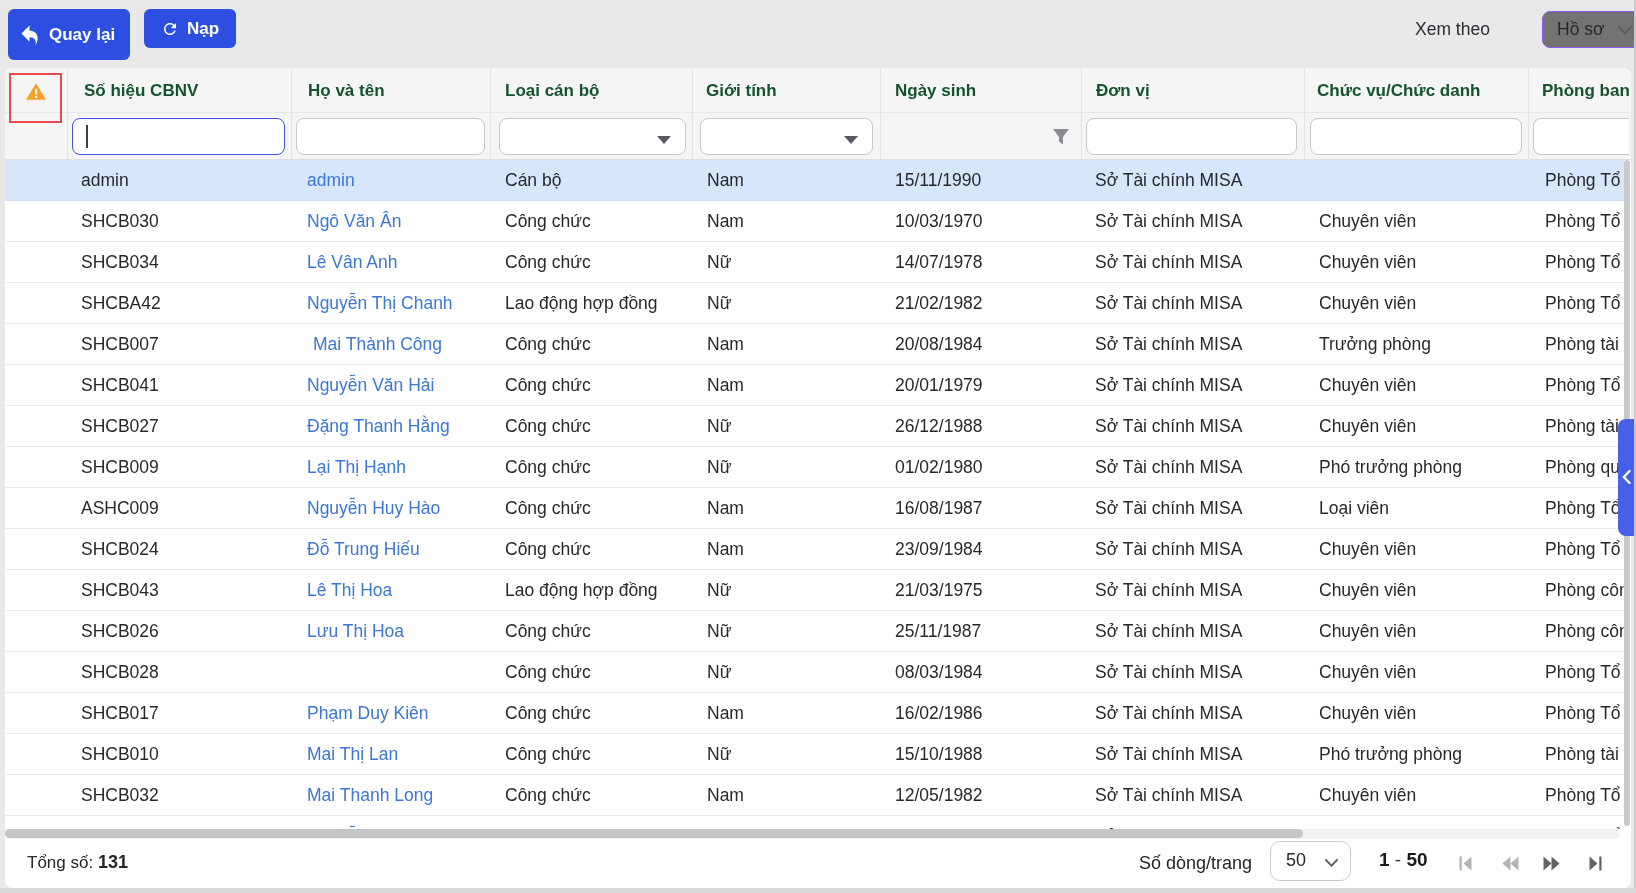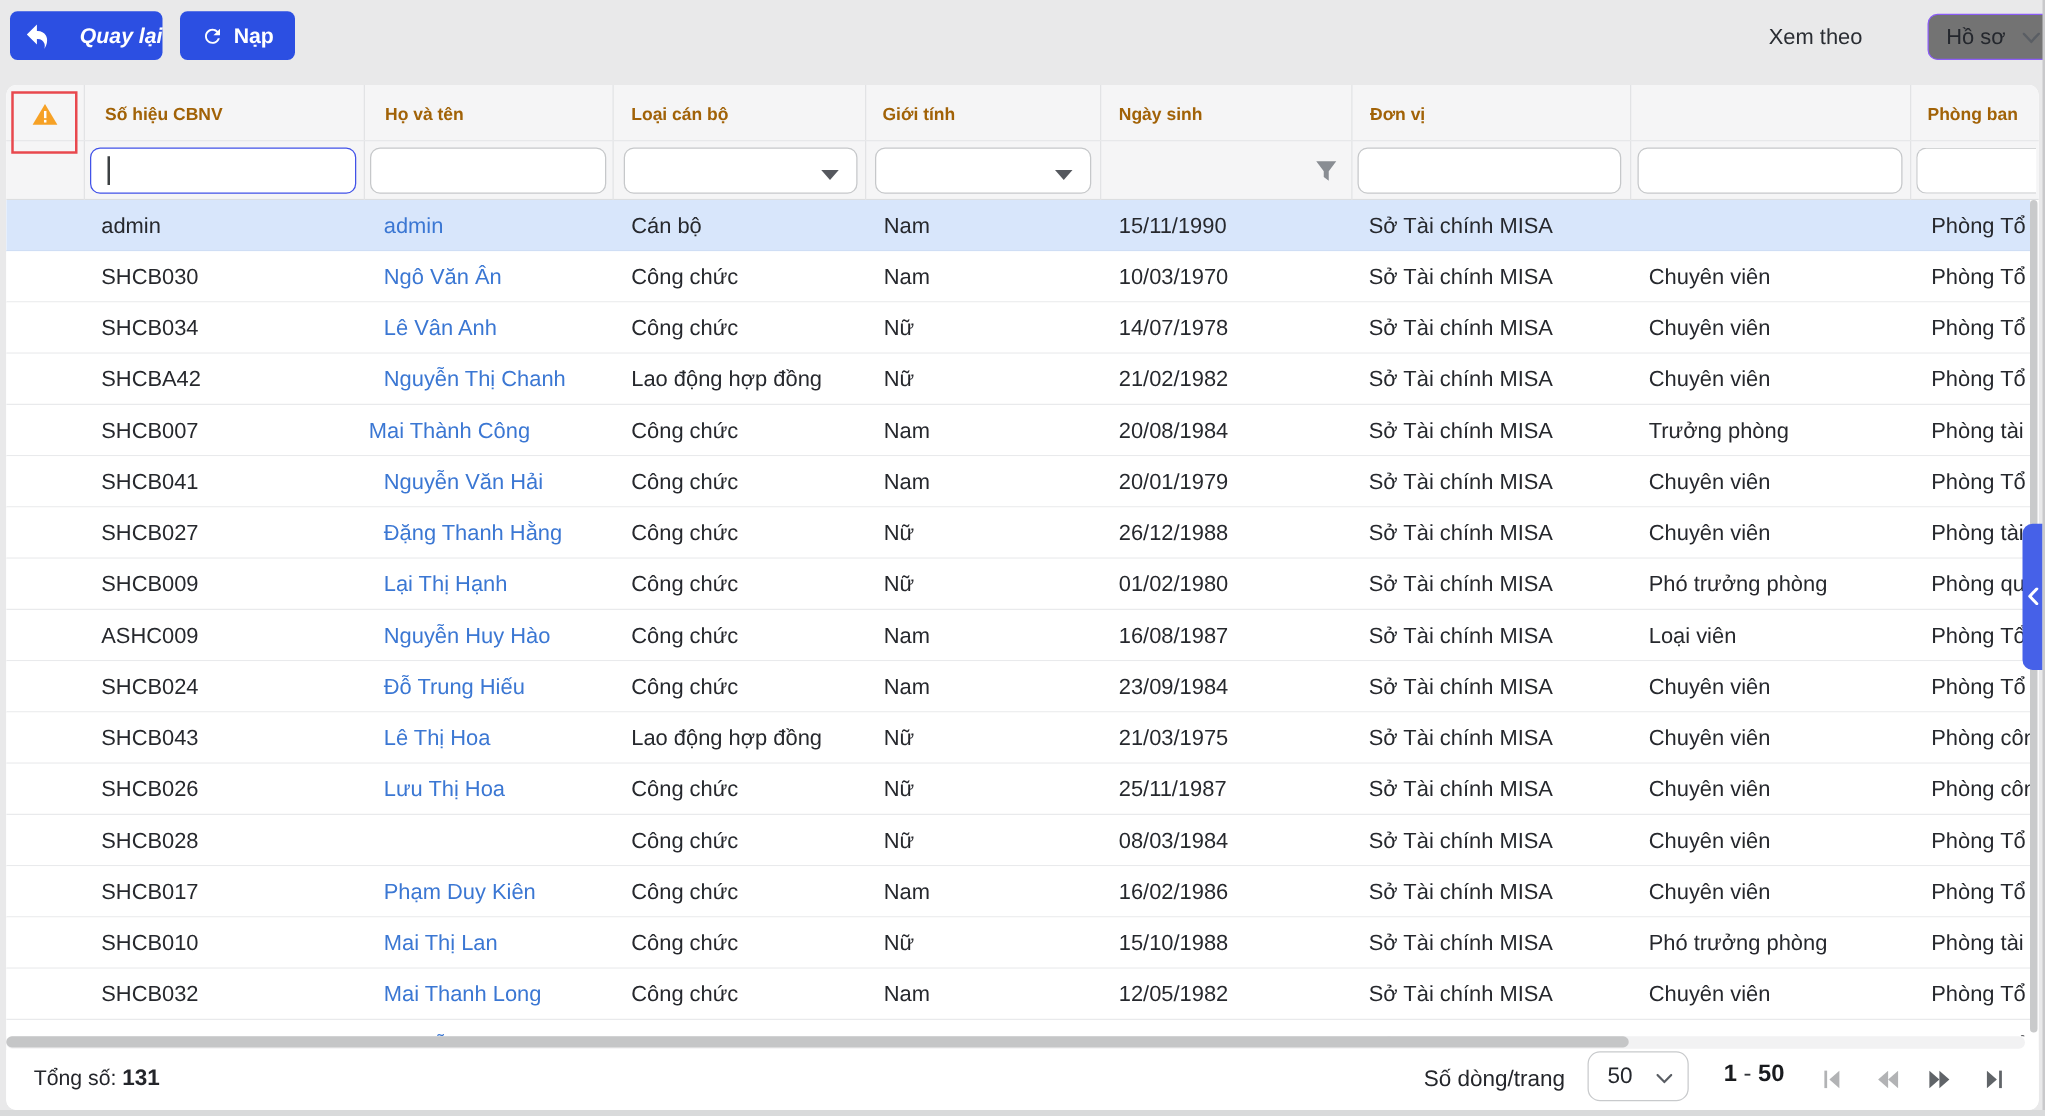--- a/index.html
+++ b/index.html
@@ -6,37 +6,37 @@
 html,body { width:1636px; height:893px; overflow:hidden; }
 body { background:#e9e9ea; font-family:"Liberation Sans", sans-serif; position:relative; }
 .btn { position:absolute; background:#2c4fe2; border-radius:6px; color:#fff;
   font-size:17px; font-weight:600; display:flex; align-items:center; justify-content:center; }
 #panel { position:absolute; left:5px; top:68px; width:1626px; height:820px;
   background:#fff; border-radius:8px; }
 #bands { position:absolute; left:0; top:0; width:1626px; height:92px; background:#f5f5f6;
   border-radius:8px 8px 0 0; border-bottom:1px solid #dcdee0; }
 .vsep { position:absolute; top:0; width:1px; height:92px; background:#e2e3e5; }
 #hsep { position:absolute; left:0; top:44px; width:1626px; height:1px; background:#e7e8ea; }
-.hcell { position:absolute; top:0; height:44px; line-height:46px; font-size:14px;
-  font-weight:700; color:#a16207; }
+.hcell { position:absolute; top:0; height:44px; line-height:46px; font-size:17px;
+  font-weight:700; color:#14532d; }
 .finput { position:absolute; top:50px; height:37px; background:#fff;
   border:1px solid #c6c8ca; border-radius:8px; }
 .row { position:absolute; left:0; width:1619px; height:41px; background:#fff;
   border-bottom:1px solid #e9eaec; }
 .sel { background:#d8e6fb; border-bottom-color:#cfdef5;padding-left:44px; }
 .cell { position:absolute; top:0; line-height:40px; font-size:17.5px; color:#26282d; white-space:pre; }
 .link { color:#3b77d3; }
 #tablewrap { position:absolute; left:0; top:92px; width:1619px; height:669px; overflow:hidden; }
 .tri { width:0; height:0; border-left:7px solid transparent; border-right:7px solid transparent;
   border-top:8px solid #55585e; position:absolute; }
 </style>
 </head>
 <body>
 
-<div class="btn" style="left:8px; top:9px; width:122px; height:39px; justify-content:space-between; padding-left:13px;font-style:italic;">
+<div class="btn" style="left:8px; top:9px; width:122px; height:51px; justify-content:flex-start; padding-left:13px;">
   <svg width="18" height="21" viewBox="0 0 19 22" style="margin-right:10px; margin-top:1px;">
       <path fill="#fff" d="M9 0.5 L0.5 9 L9 17.5 L9 12.8 C12.2 12.6 14.4 13.8 15.4 16.8 C15.8 18.2 15.7 19.8 15.2 21.3 C17.8 17.4 18.4 13.2 16.6 9.9 C15.0 7.0 12.2 5.8 9 6.0 Z"></path>
     </svg>
   <span>Quay lại</span>
 </div>
 <div class="btn" style="left:144px; top:9px; width:92px; height:39px;">
   <svg width="18" height="18" viewBox="0 0 24 24" style="margin-right:8px;">
       <path fill="#fff" d="M17.65 6.35C16.2 4.9 14.21 4 12 4c-4.42 0-7.99 3.58-7.99 8s3.57 8 7.99 8c3.73 0 6.84-2.55 7.73-6h-2.08c-.82 2.33-3.04 4-5.65 4-3.31 0-6-2.69-6-6s2.69-6 6-6c1.66 0 3.14.69 4.22 1.78L13 11h7V4l-2.35 2.35z"></path>
     </svg>
   <span>Nạp</span>
@@ -60,20 +60,21 @@
       <div class="vsep" style="left:1076px"></div>
       <div class="vsep" style="left:1299px"></div>
       <div class="vsep" style="left:1523px"></div>
       <div id="hsep"></div>
       <div class="hcell" style="left:79px">Số hiệu CBNV</div>
       <div class="hcell" style="left:303px">Họ và tên</div>
       <div class="hcell" style="left:500px">Loại cán bộ</div>
       <div class="hcell" style="left:701px">Giới tính</div>
       <div class="hcell" style="left:890px">Ngày sinh</div>
       <div class="hcell" style="left:1091px">Đơn vị</div>
+      <div class="hcell" style="left:1312px">Chức vụ/Chức danh</div>
       <div class="hcell" style="left:1537px">Phòng ban</div>
 
     <svg width="22" height="19" viewBox="0 0 26 23" style="position:absolute; left:20px; top:14px;">
       <path d="M13 1.5 L25 21.5 L1 21.5 Z" fill="#f6a125"></path>
       <rect x="12" y="8.2" width="2.4" height="7" fill="#fff"></rect>
       <rect x="12" y="16.8" width="2.4" height="2.6" fill="#fff"></rect>
     </svg>
     <div style="position:absolute; left:3.5px; top:4.5px; width:53px; height:50px; border:2.5px solid #e8484e;"></div>
 
     <div class="finput" style="left:67px; width:213px; border:1.5px solid #4152e8;"></div>
@@ -127,21 +128,21 @@
         <span class="cell link" style="left:302px">Nguyễn Thị Chanh</span>
         <span class="cell" style="left:500px">Lao động hợp đồng</span>
         <span class="cell" style="left:702px">Nữ</span>
         <span class="cell" style="left:890px">21/02/1982</span>
         <span class="cell" style="left:1090px">Sở Tài chính MISA</span>
         <span class="cell" style="left:1314px">Chuyên viên</span>
         <span class="cell" style="left:1540px">Phòng Tổ chức</span>
       </div>
 <div class="row" style="top:164px">
         <span class="cell" style="left:76px">SHCB007</span>
-        <span class="cell link" style="left:290px">Mai Thành Công</span>
+        <span class="cell link" style="left:308px">Mai Thành Công</span>
         <span class="cell" style="left:500px">Công chức</span>
         <span class="cell" style="left:702px">Nam</span>
         <span class="cell" style="left:890px">20/08/1984</span>
         <span class="cell" style="left:1090px">Sở Tài chính MISA</span>
         <span class="cell" style="left:1314px">Trưởng phòng</span>
         <span class="cell" style="left:1540px">Phòng tài chính</span>
       </div>
 <div class="row" style="top:205px">
         <span class="cell" style="left:76px">SHCB041</span>
         <span class="cell link" style="left:302px">Nguyễn Văn Hải</span>

